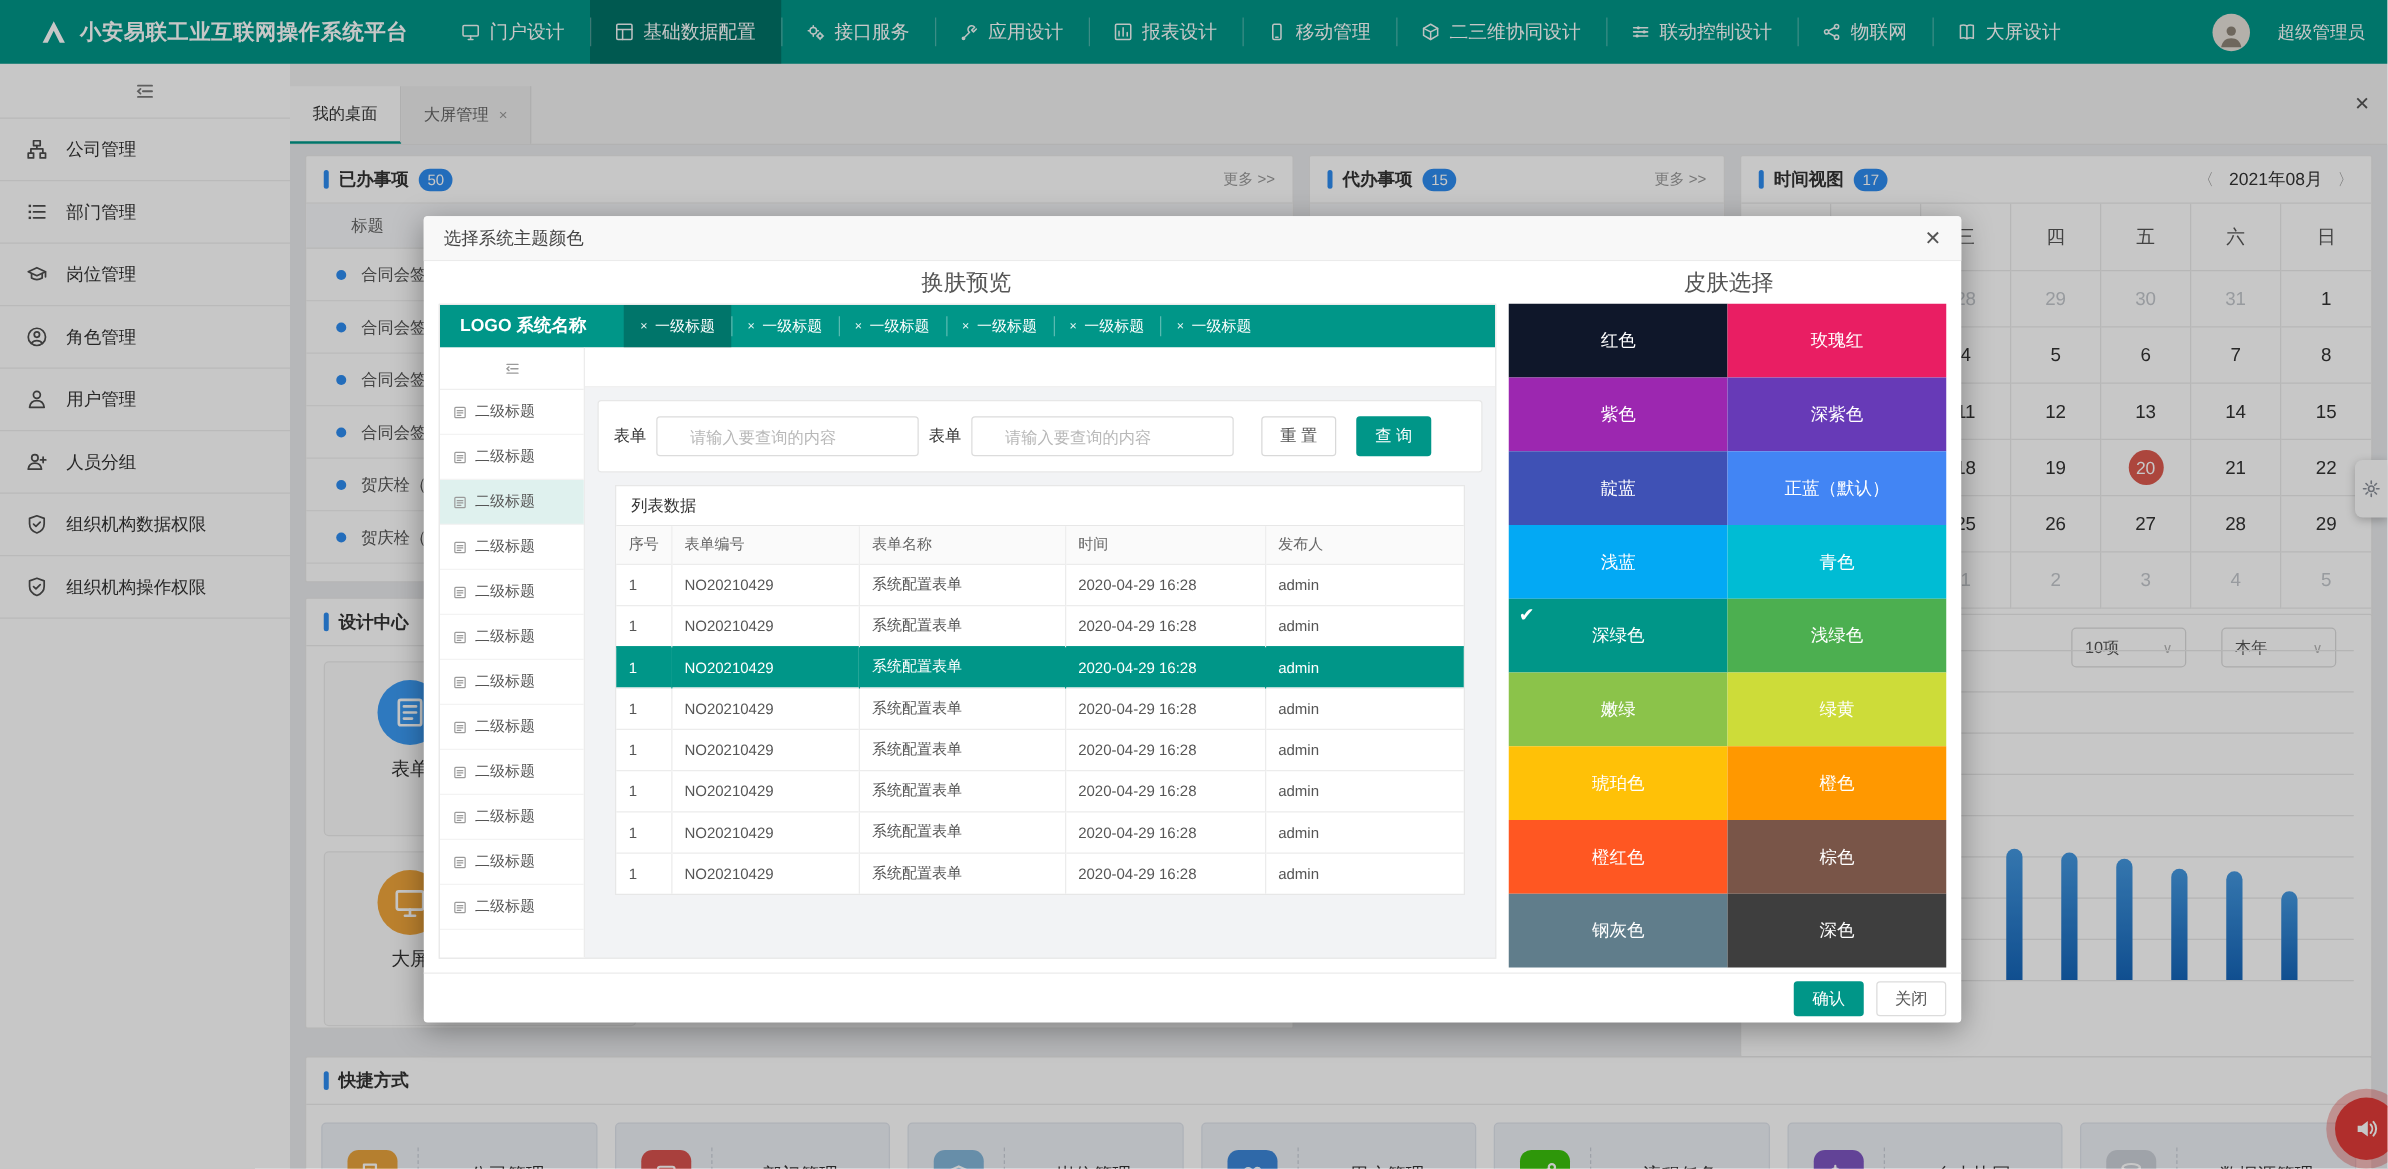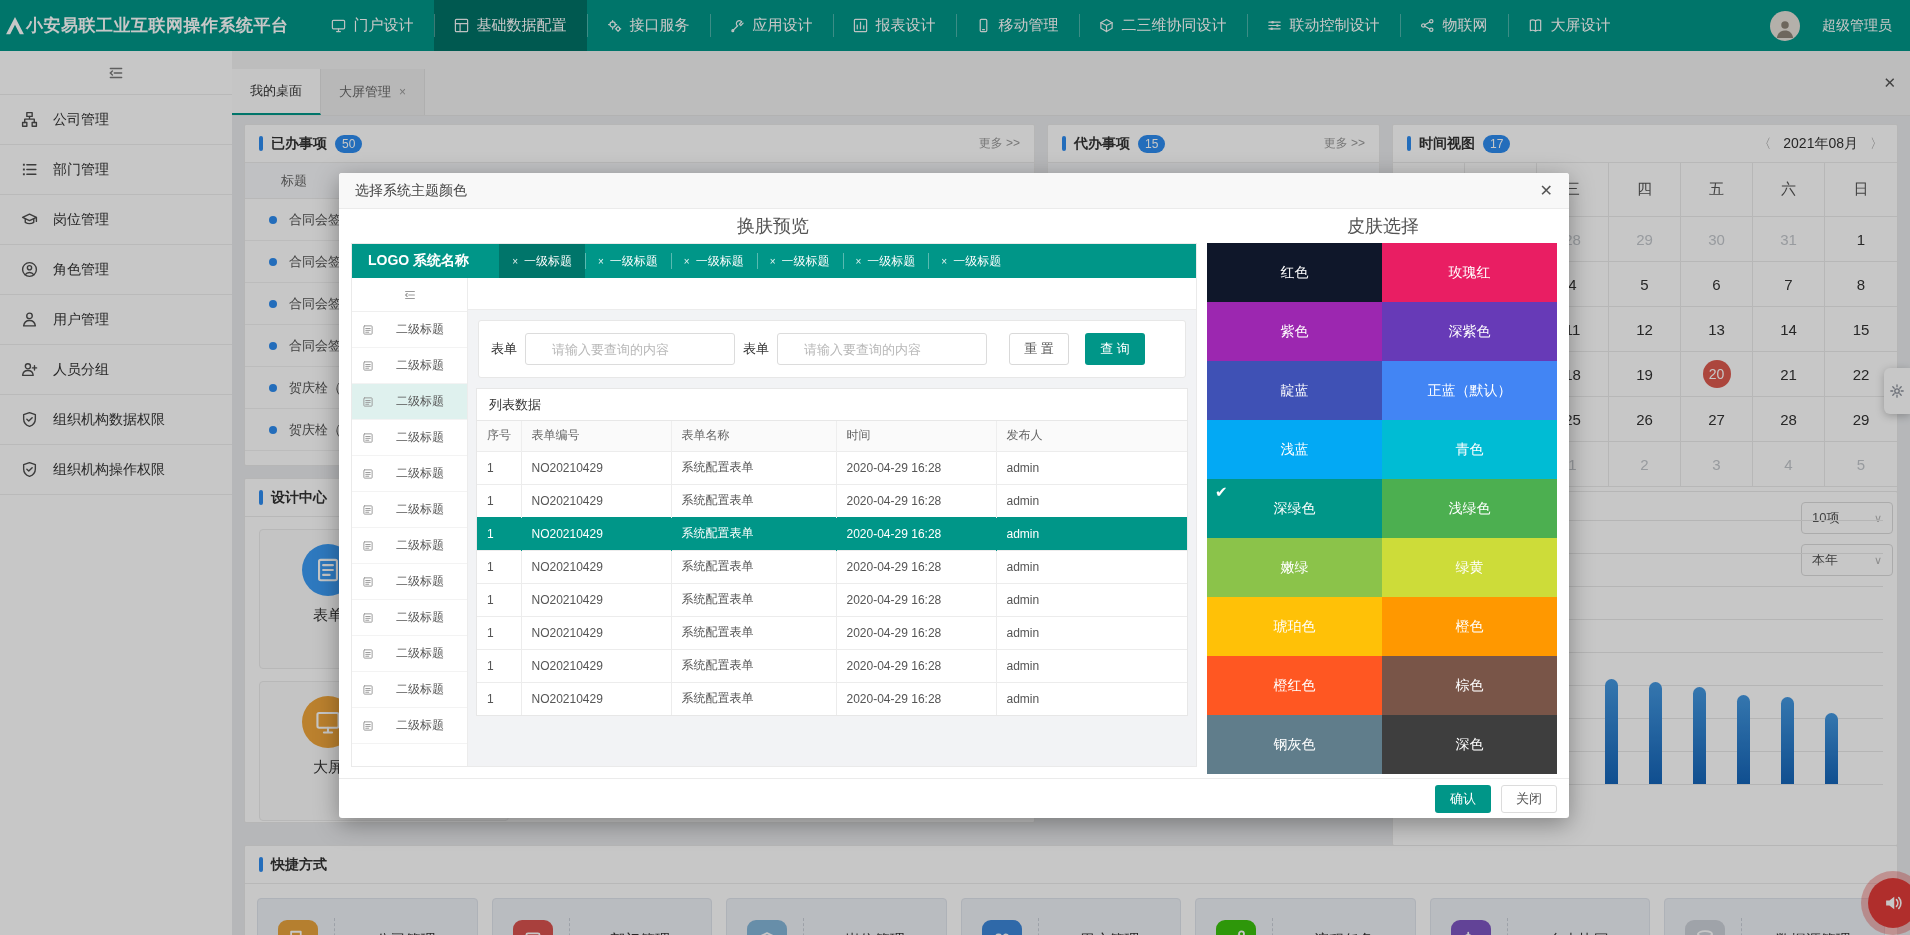--- a/index.html
+++ b/index.html
@@ -6,21 +6,21 @@
   html,body { width:1910px; height:935px; overflow:hidden; background:#e9ebee;
     font-family:"Liberation Sans","DejaVu Sans",sans-serif; }
   .stage { position:relative; width:1910px; height:935px; }
   svg { display:block; }
   .ic { display:inline-flex; align-items:center; justify-content:center; }
   .ic svg { width:1em; height:1em; }
 
   
   .navbar { position:absolute; left:0; top:0; width:1910px; height:51px; background:#009688;
     display:flex; align-items:center; color:#fff; z-index:1; }
-  .logo { display:flex; align-items:center; padding:0 22px 0 4px; height:100%; }
+  .logo { display:flex; align-items:center; gap:10px; padding:0 22px 0 32px; height:100%; }
   .logo-mark { font-size:22px; }
   .logo-text { font-size:17px; font-weight:bold; letter-spacing:.5px; white-space:nowrap; }
   .nav-menu { display:flex; height:100%; align-items:stretch; }
   .nav-item { display:flex; align-items:center; gap:8px; padding:0 20px; font-size:15px;
     cursor:pointer; position:relative; white-space:nowrap; }
   .nav-item + .nav-item::before { content:""; position:absolute; left:0; top:14px; bottom:14px;
     width:1px; background:rgba(255,255,255,.3); }
   .nav-item.active { background:rgba(0,0,0,.24); }
   .nav-item .ic { font-size:15px; opacity:.95; }
   .nav-user { margin-left:auto; display:flex; align-items:center; gap:22px; padding-right:18px; font-size:14px; }
@@ -74,21 +74,21 @@
     display:flex; align-items:center; justify-content:center; font-size:14px; }
 
   
   .dc-card { width:250px; height:140px; background:#fcfcfc; border:1px solid #ececec; border-radius:4px;
     margin:12px 0 0 14px; display:flex; flex-direction:column; align-items:flex-start; padding:14px 0 0 42px; cursor:pointer; }
   .dc-circle { width:52px; height:52px; border-radius:50%; color:#fff; display:flex; align-items:center;
     justify-content:center; font-size:26px; }
   .dc-label { margin-top:10px; width:52px; text-align:center; font-size:15px; color:#333; }
 
   
-  .filters { position:absolute; right:4px; top:10px; display:flex; gap:10px;flex-direction:column; }
+  .filters { position:absolute; right:28px; top:10px; display:flex; gap:28px; }
   .select { width:92px; height:32px; border:1px solid #dcdcdc; border-radius:4px; background:#fff;
     display:flex; align-items:center; justify-content:space-between; padding:0 10px; font-size:13px; color:#555; cursor:pointer; }
   .select .chev { color:#b5b5b5; font-size:11px; }
   .chart { position:absolute; left:0; right:0; top:52px; bottom:0; }
   .gridline { position:absolute; left:14px; right:14px; height:1px; background:#e8e8e8; }
   .bar { position:absolute; width:13px; border-radius:7px 7px 0 0;
     background:linear-gradient(180deg,#4498e0 0%,#1565b8 100%); }
 
   
   .sc-row { display:flex; gap:14px; padding:14px 12px 0 12px; }
@@ -126,37 +126,37 @@
   .pv-logo { display:flex; align-items:center; padding:0 16px; font-size:14px; font-weight:bold; white-space:nowrap; }
   .pv-tabs { display:flex; margin-left:14px; }
   .pv-tab { display:flex; align-items:center; gap:6px; padding:0 13px; font-size:12px; cursor:pointer; position:relative; white-space:nowrap; }
   .pv-tab + .pv-tab::before { content:""; position:absolute; left:0; top:9px; bottom:9px; width:1px; background:rgba(255,255,255,.35); }
   .pv-tab.active { background:rgba(0,0,0,.22); }
   .pv-tab .x { font-size:10px; opacity:.9; }
   .pv-body { display:flex; height:488px; }
   .pv-side { width:116px; border-right:1px solid #ececec; background:#fff; }
   .pv-collapse { height:34px; display:flex; align-items:center; justify-content:center; color:#9a9a9a;
     font-size:14px; border-bottom:1px solid #efefef; cursor:pointer; }
-  .pv-item { height:36px; display:flex; align-items:center; gap:22px; padding-left:10px;
+  .pv-item { height:36px; display:flex; align-items:center; gap:6px; padding-left:10px;
     border-bottom:1px solid #f3f3f3; font-size:12px; color:#555; cursor:pointer; }
   .pv-item .ic { font-size:12px; color:#9a9a9a; }
   .pv-item.active { background:#dff1ee; }
   .pv-main { flex:1; background:#f2f3f5; overflow:hidden; }
   .pv-strip { height:32px; background:#fff; border-bottom:1px solid #ececec; }
   .pv-search { margin:10px; height:58px; background:#fff; border:1px solid #e7e7e7; border-radius:3px;
     display:flex; align-items:center; padding:0 12px; gap:8px; }
   .pv-search .flabel { font-size:13px; color:#333; white-space:nowrap; }
   .pv-input { width:210px; height:32px; border:1px solid #dcdcdc; border-radius:3px; padding:0 26px;
     font-size:13px; color:#333; background:#fff; font-family:inherit; }
   .pv-input::placeholder { color:#b8b8b8; }
   .btn-reset { width:60px; height:32px; border:1px solid #d9d9d9; border-radius:3px; background:#fff;
     font-size:13px; color:#555; cursor:pointer; margin-left:14px; font-family:inherit; }
   .btn-query { width:60px; height:32px; border:none; border-radius:3px; background:#009688; color:#fff;
     font-size:13px; cursor:pointer; margin-left:8px; font-family:inherit; }
-  .pv-list { margin:0 8px; background:#fff; border:1px solid #e7e7e7; }
+  .pv-list { margin:0 24px; background:#fff; border:1px solid #e7e7e7; }
   .pv-list-head { height:32px; line-height:32px; padding-left:12px; font-size:13px; color:#333;
     border-bottom:1px solid #e7e7e7; }
   table.pv-table { width:100%; border-collapse:collapse; }
   .pv-table th { height:30px; background:#fafafa; font-size:12px; color:#666; font-weight:normal;
     text-align:left; padding-left:10px; border-right:1px solid #eee; }
   .pv-table th:last-child { border-right:none; }
   .pv-table td { height:33px; font-size:12px; color:#555; padding-left:10px;
     border-top:1px solid #ececec; border-right:1px solid #ececec; }
   .pv-table td:last-child { border-right:none; }
   .pv-table tr.sel td { background:#009688; color:#fff; border-color:#009688; }

